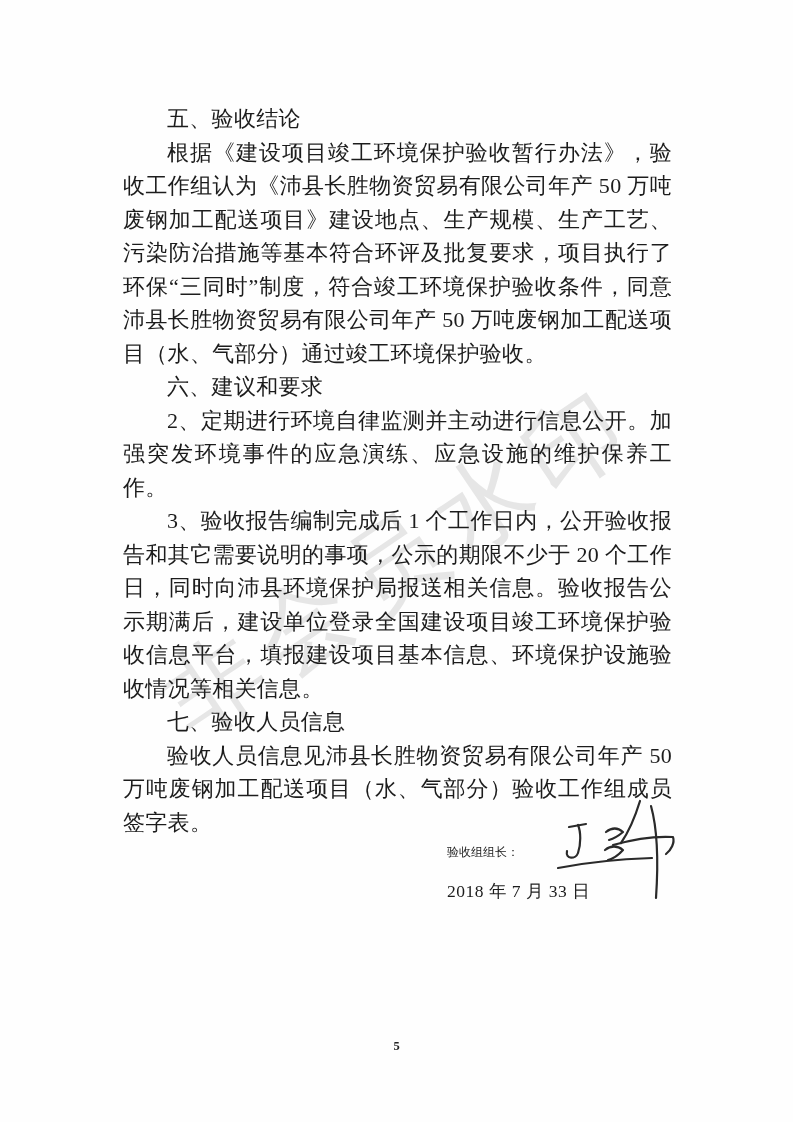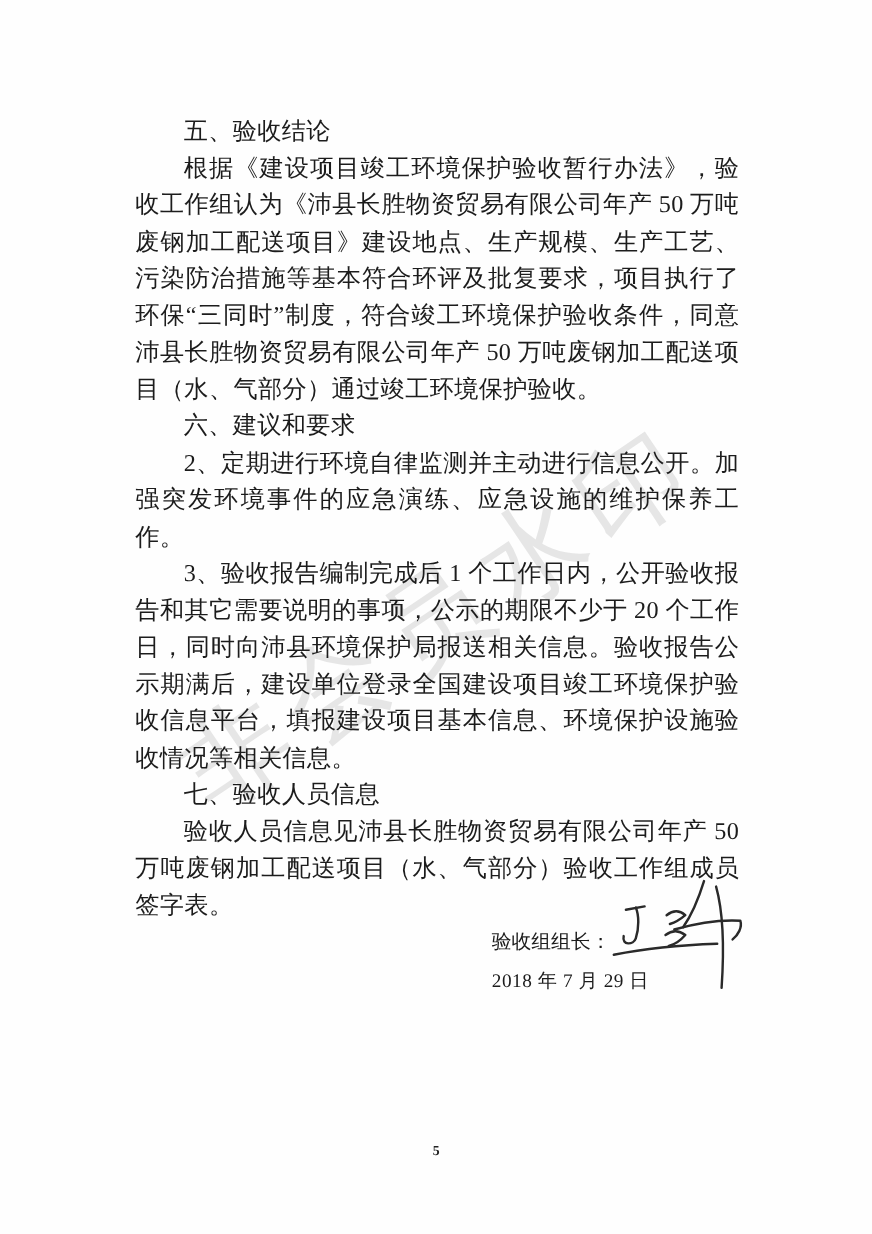--- a/index.html
+++ b/index.html
@@ -46,21 +46,21 @@
     text-indent: 2em;
     letter-spacing: 0.3px;
   }
   .content p.heading {
     text-align: left;
   }
   .sig-label {
     position: absolute;
     left: 447px;
     top: 844px;
-    font-size: 18px;
+    font-size: 12px;
     z-index: 2;
   }
   .sig-svg {
     position: absolute;
     left: 548px;
     top: 792px;
     z-index: 3;
   }
   .sig-date {
     position: absolute;
@@ -109,17 +109,17 @@
     <path d="M 58 40 Q 67 33, 75 40 Q 68 46, 61 48"></path>
     <path d="M 57 58 Q 66 51, 75 58 Q 68 66, 60 68"></path>
 
     <path d="M 92 9 C 88 22, 82 38, 73 51"></path>
     <path d="M 103 14 C 108 32, 111 62, 108 106"></path>
     <path d="M 65 53 C 86 47, 108 44, 125 45 C 127 51, 123 58, 118 62"></path>
 
     <path d="M 10 76 C 40 70, 75 67, 104 66"></path>
   </svg>
 
-  <div class="sig-date">2018 年 7 月 29 日</div>
+  <div class="sig-date">2018 年 7 月 33 日</div>
 
   <div class="page-number">5</div>
 
 </div>
 
 </body></html>

